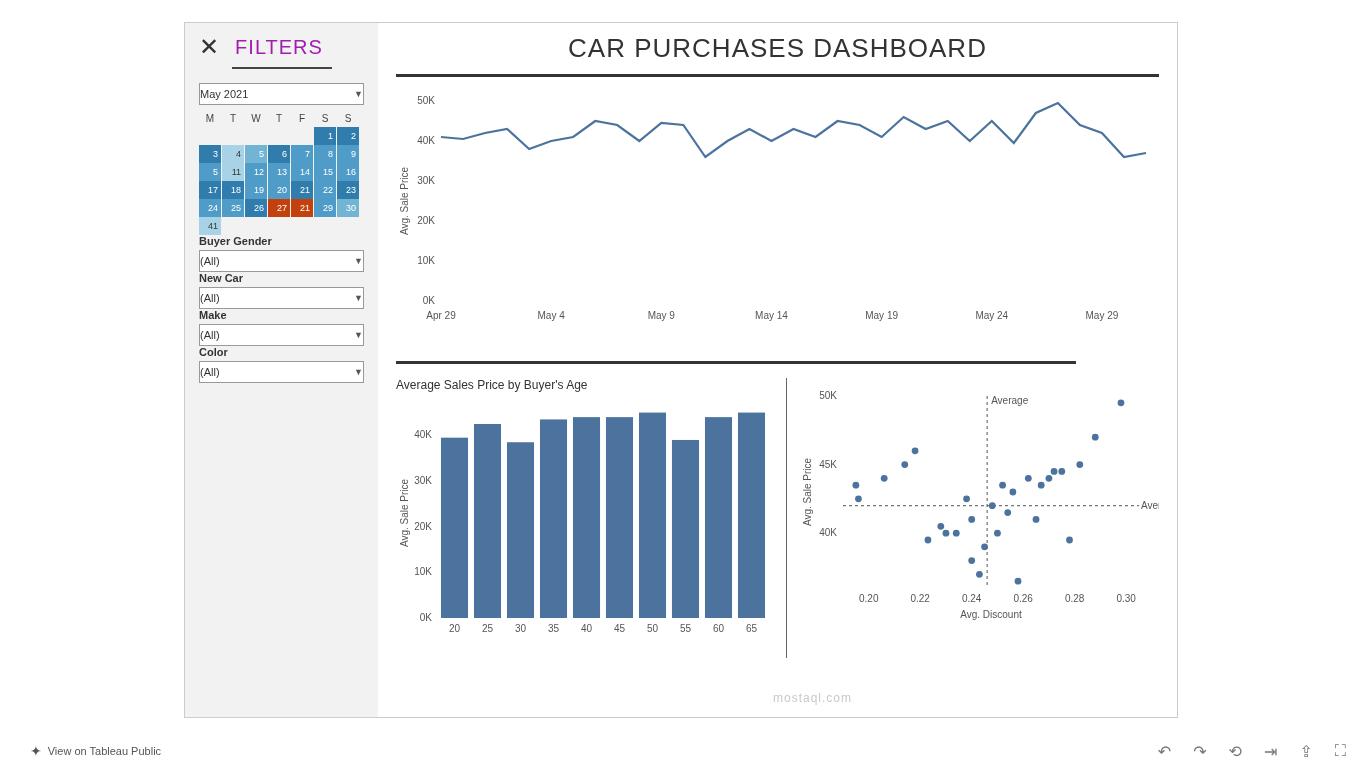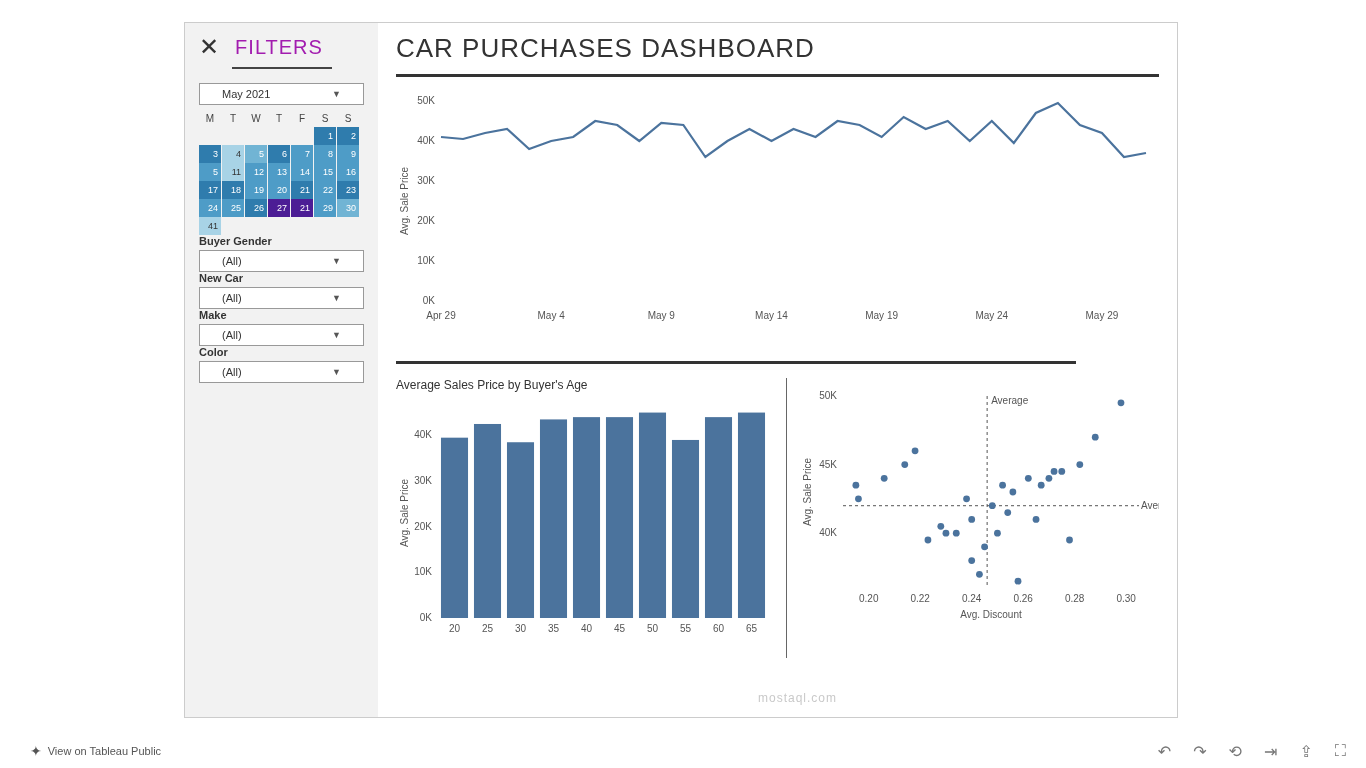--- a/index.html
+++ b/index.html
@@ -40,21 +40,21 @@
     border-bottom: 2px solid #444;
     margin: 0 auto 14px auto;
     width: 100px;
   }
   .dropdown {
     width: 100%;
     height: 22px;
     border: 1px solid #999;
     background: #fff;
     font-size: 11px;
-    padding: 2px 22px;
+    padding: 2px 0;
     display: flex;
     align-items: center;
     justify-content: space-between;
     cursor: pointer;
   }
   .dd-caret { font-size: 9px; color: #555; }
   .filter-block { }
   .filter-label { font-size: 11px; color: #333; margin-bottom: 3px; font-weight: 600; }
   
   .calendar { margin-top: 8px; }
@@ -65,29 +65,29 @@
     font-size: 9px; color: #fff;
     display: flex; align-items: center; justify-content: flex-end;
     padding-right: 3px;
     cursor: pointer;
   }
   .c0 { background: transparent; }
   .c1 { background: #a8d3e6; color:#333; }
   .c2 { background: #71b4d4; }
   .c3 { background: #4e9cc7; }
   .c4 { background: #2f7cad; }
-  .c5 { background: #4c1d95; }
+  .c5 { background: #c2410c; }
   
   .main {
     flex: 1;
     padding: 10px 18px 8px 18px;
     position: relative;
   }
   .dash-title {
-    text-align: left;
+    text-align: center;
     font-size: 26px;
     letter-spacing: 1px;
     font-weight: 400;
     color: #333;
   }
   .title-underline {
     border-bottom: 3px solid #333;
     margin: 10px 0 14px 0;
   }
   .chart-title { font-size: 12px; font-weight: 500; color: #333; margin-bottom: 4px; }
@@ -107,21 +107,21 @@
     height: 22px;
     display: flex; align-items: center;
     justify-content: space-between;
     font-size: 11px; color: #555;
   }
   .footer-left { display:flex; align-items:center; gap:6px; }
   .tableau-icon { font-size:14px; line-height:1; }
   .footer-right { display:flex; align-items:center; gap:22px; font-size:16px; color:#777; }
   .footer-right span { cursor:pointer; }
   .watermark {
-    position:absolute; right: 340px; bottom: 12px;
+    position:absolute; right: 325px; bottom: 12px;
     font-size: 12px; color: #c9c9c9; letter-spacing:1px;
   }
 </style>
 </head>
 <body>
 
 <div class="dashboard">
 
   <div class="filters">
     <div class="filters-header">

